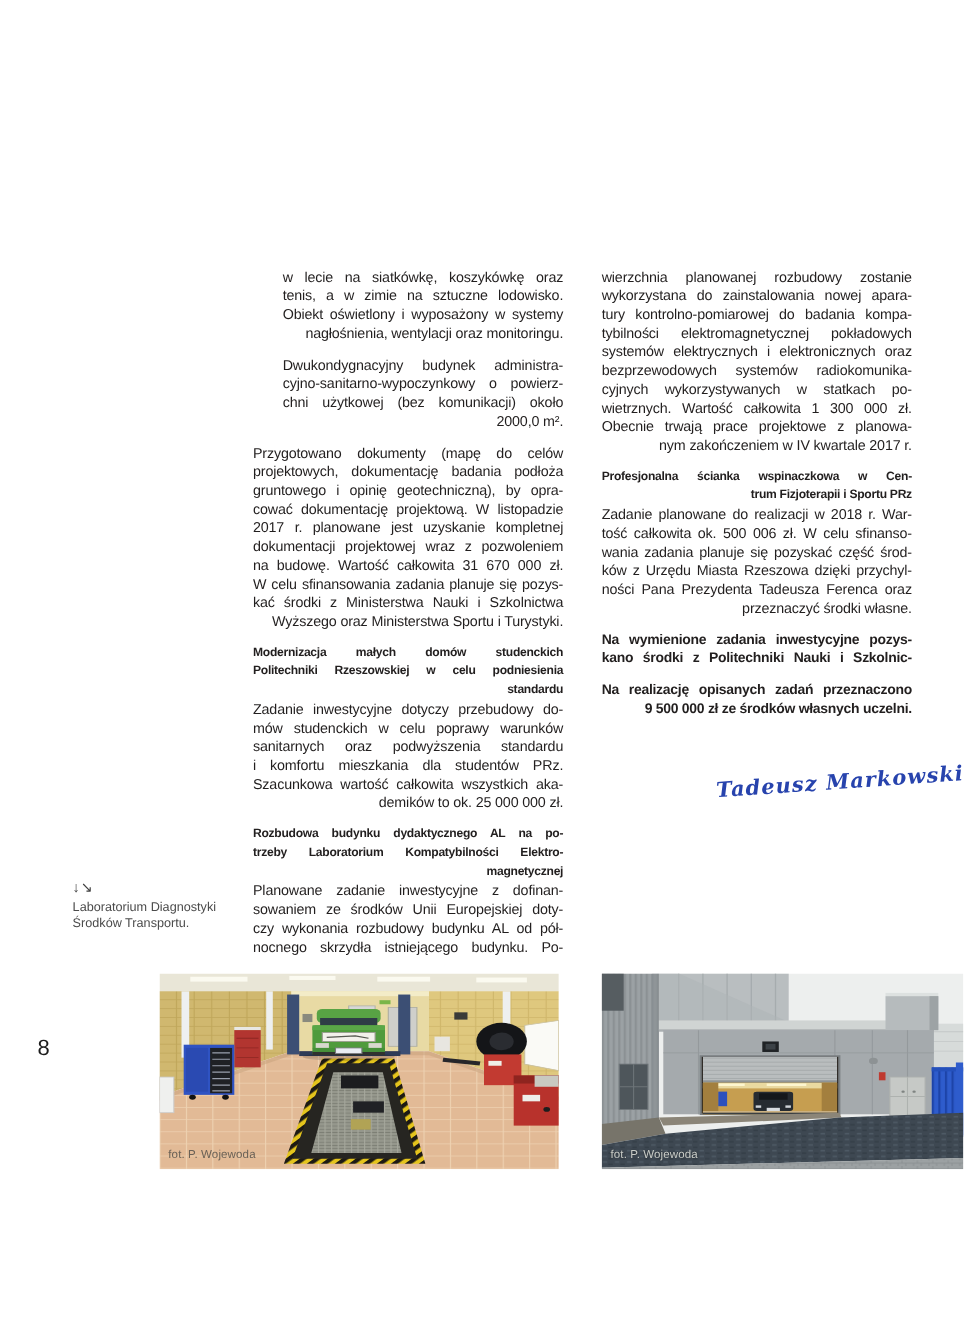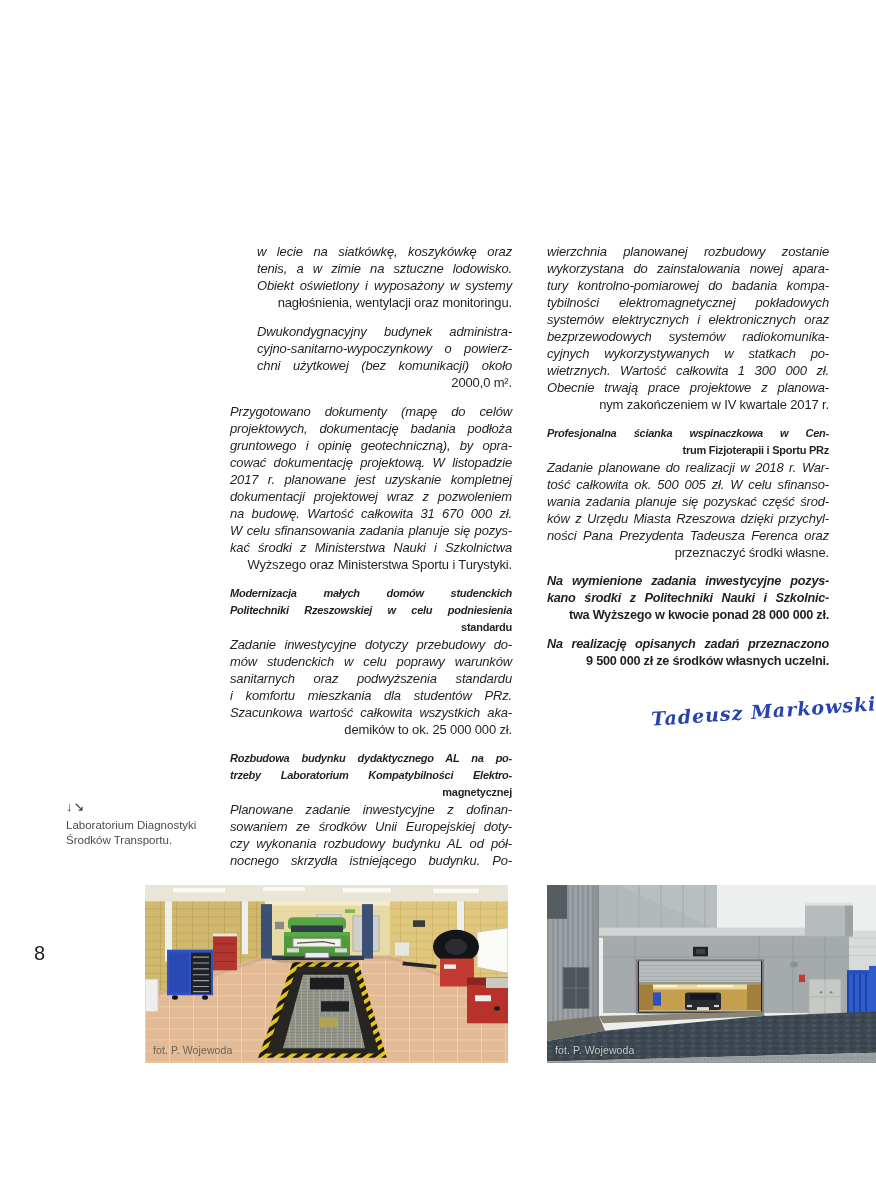--- a/index.html
+++ b/index.html
@@ -13,21 +13,21 @@
     font-size:13px; line-height:17px; letter-spacing:-0.15px;
     color:#221f1f;
   }
   #col-left  { left:230px; }
   #col-right { left:547px; }
   .block { margin:0 0 12px 0; }
   .block.indent  { padding-left:27px; }
   .block.heading { font-weight:bold; margin-bottom:0; font-size:11px; letter-spacing:-0.25px; }
   .block.bold    { font-weight:bold; margin-top:6px; font-size:12.7px; letter-spacing:-0.25px; }
   .line { min-height:17px;text-align:right; }
-  .line.j { text-align:justify; text-align-last:justify;font-style:italic; }
+  .line.j { text-align:justify; text-align-last:justify; }
   
   .margin-note {
     position:absolute; left:66px; top:799px; width:150px;
     font-size:11.5px; line-height:15px; color:#4b4b4b;
   }
   .margin-note .arrows { font-size:13px; letter-spacing:1px; color:#3f3f3f; display:block; margin-bottom:4px; }
   
   .page-number {
     position:absolute; left:34px; top:942px;
     font-size:20px; color:#1c1c1c;
@@ -127,30 +127,29 @@
         <div class="line j">wietrznych. Wartość całkowita 1 300 000 zł.</div>
         <div class="line j">Obecnie trwają prace projektowe z planowa-</div>
         <div class="line">nym zakończeniem w IV kwartale 2017 r.</div>
       </div>
       <div class="block heading">
         <div class="line j">Profesjonalna ścianka wspinaczkowa w Cen-</div>
         <div class="line">trum Fizjoterapii i Sportu PRz</div>
       </div>
       <div class="block body">
         <div class="line j">Zadanie planowane do realizacji w 2018 r. War-</div>
-        <div class="line j">tość całkowita ok. 500 005 zł. W celu sfinanso-</div>
+        <div class="line j">tość całkowita ok. 500 006 zł. W celu sfinanso-</div>
         <div class="line j">wania zadania planuje się pozyskać część środ-</div>
         <div class="line j">ków z Urzędu Miasta Rzeszowa dzięki przychyl-</div>
         <div class="line j">ności Pana Prezydenta Tadeusza Ferenca oraz</div>
         <div class="line">przeznaczyć środki własne.</div>
       </div>
       <div class="block bold">
         <div class="line j">Na wymienione zadania inwestycyjne pozys-</div>
         <div class="line j">kano środki z Politechniki Nauki i Szkolnic-</div>
-        <div class="line">twa Wyższego w kwocie ponad 28 000 000 zł.</div>
       </div>
       <div class="block bold">
         <div class="line j">Na realizację opisanych zadań przeznaczono</div>
         <div class="line">9 500 000 zł ze środków własnych uczelni.</div>
       </div>
     </div>
 
   <div class="signature">Tadeusz Markowski</div>
 
   <div class="photo" id="photo-left">

